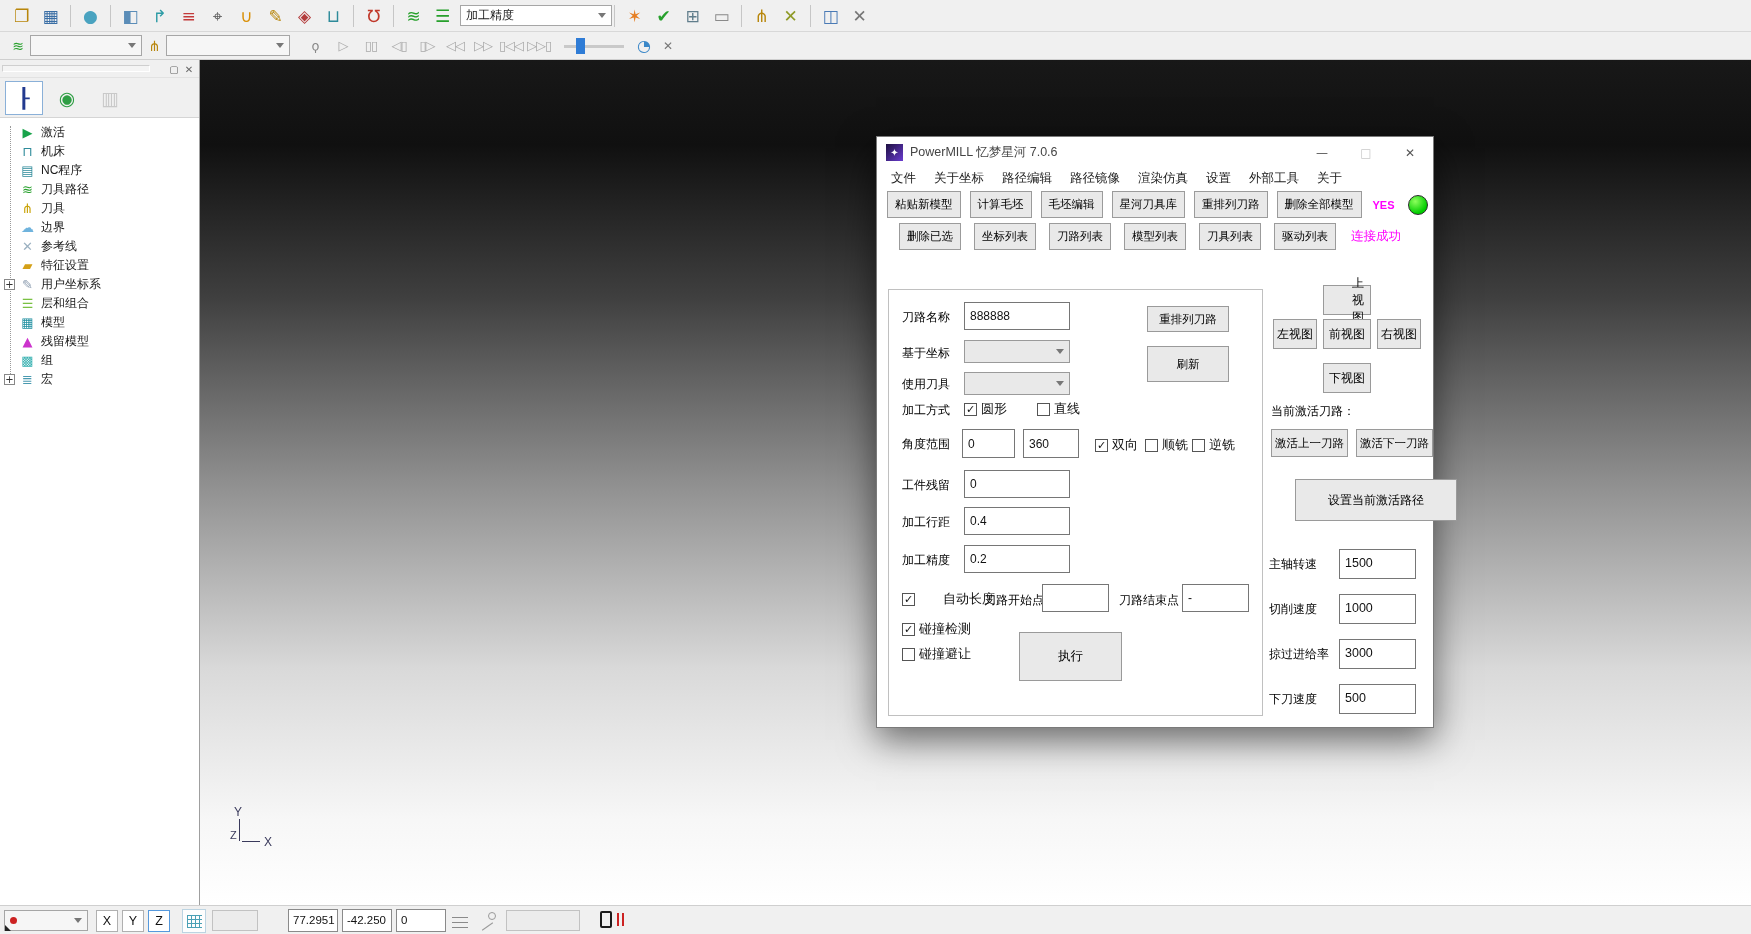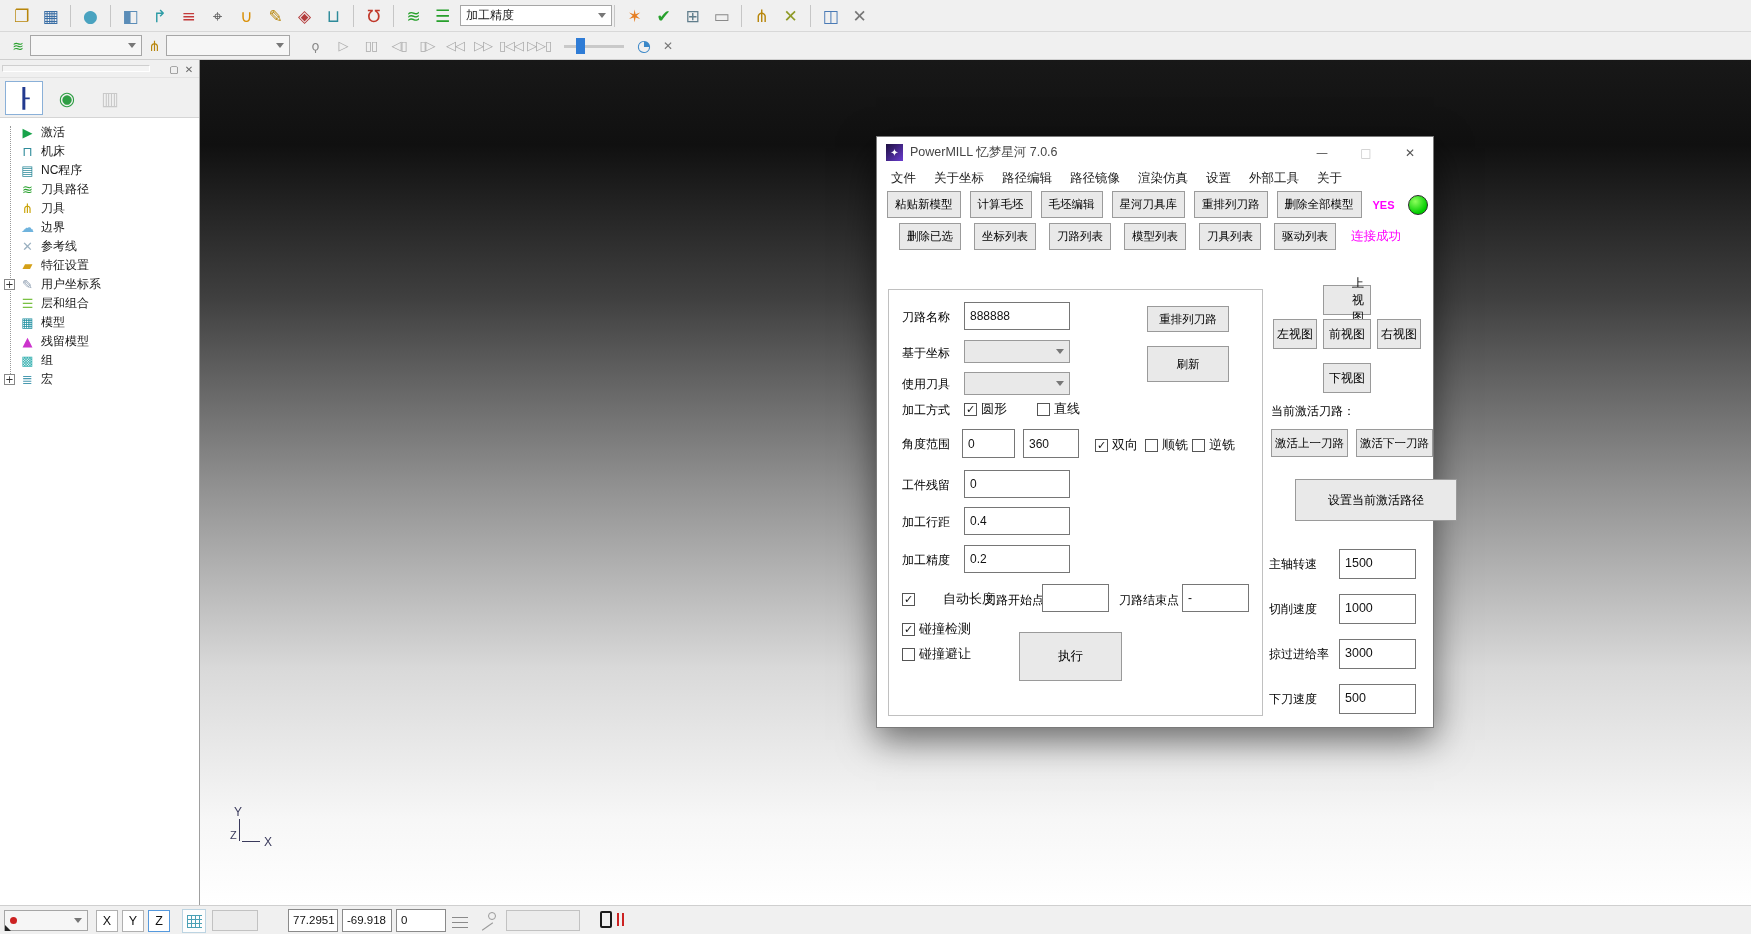--- a/index.html
+++ b/index.html
@@ -582,20 +582,20 @@
     <span class="sb-corner"></span>
   </div>
   <div class="sb-axisbtn" style="left:96px;">X</div>
   <div class="sb-axisbtn" style="left:122px;">Y</div>
   <div class="sb-axisbtn active" style="left:148px;">Z</div>
   <div class="sb-grid">
       <span class="gridicon"></span>
     </div>
   <div class="sb-input" style="left:212px;width:46px;"></div>
   <div class="sb-val" style="left:288px;">77.2951</div>
-  <div class="sb-val" style="left:342px;">-69.918</div>
+  <div class="sb-val" style="left:342px;">-42.250</div>
   <div class="sb-val" style="left:396px;">0</div>
   <span class="sb-xyz"></span>
   <span class="sb-ax"></span>
   <div class="sb-input" style="left:506px;width:74px;"></div>
   <span class="sb-phone"></span>
   <span class="sb-bars"></span>
 </div>
 
 </body></html>

